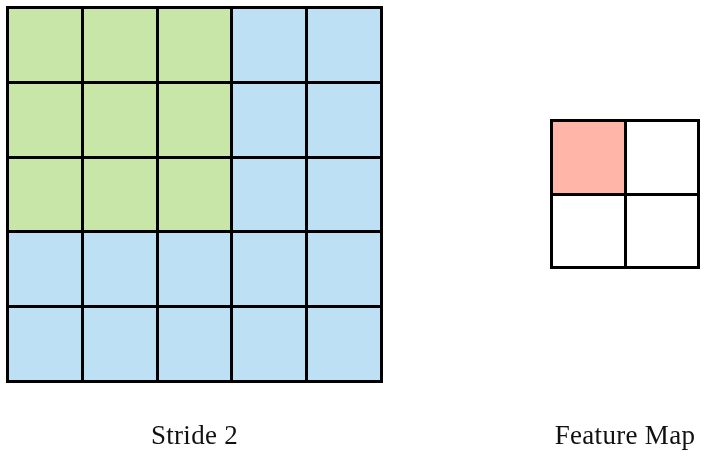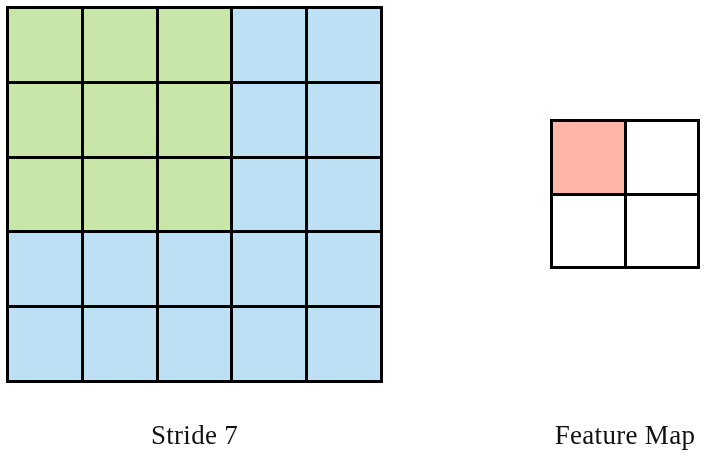--- a/index.html
+++ b/index.html
@@ -115,17 +115,17 @@
       <div class="grid-cell" style="background: rgb(189, 224, 245);"></div>
     </div>
 
   <div class="grid-diagram" id="output-grid">
       <div class="grid-cell" style="background: rgb(255, 181, 168);"></div>
       <div class="grid-cell" style="background: rgb(255, 255, 255);"></div>
       <div class="grid-cell" style="background: rgb(255, 255, 255);"></div>
       <div class="grid-cell" style="background: rgb(255, 255, 255);"></div>
     </div>
 
-  <div class="caption" id="caption-input">Stride 7</div>
+  <div class="caption" id="caption-input">Stride 2</div>
 
   <div class="caption" id="caption-output">Feature Map</div>
 
 </div>
 
 </body></html>

